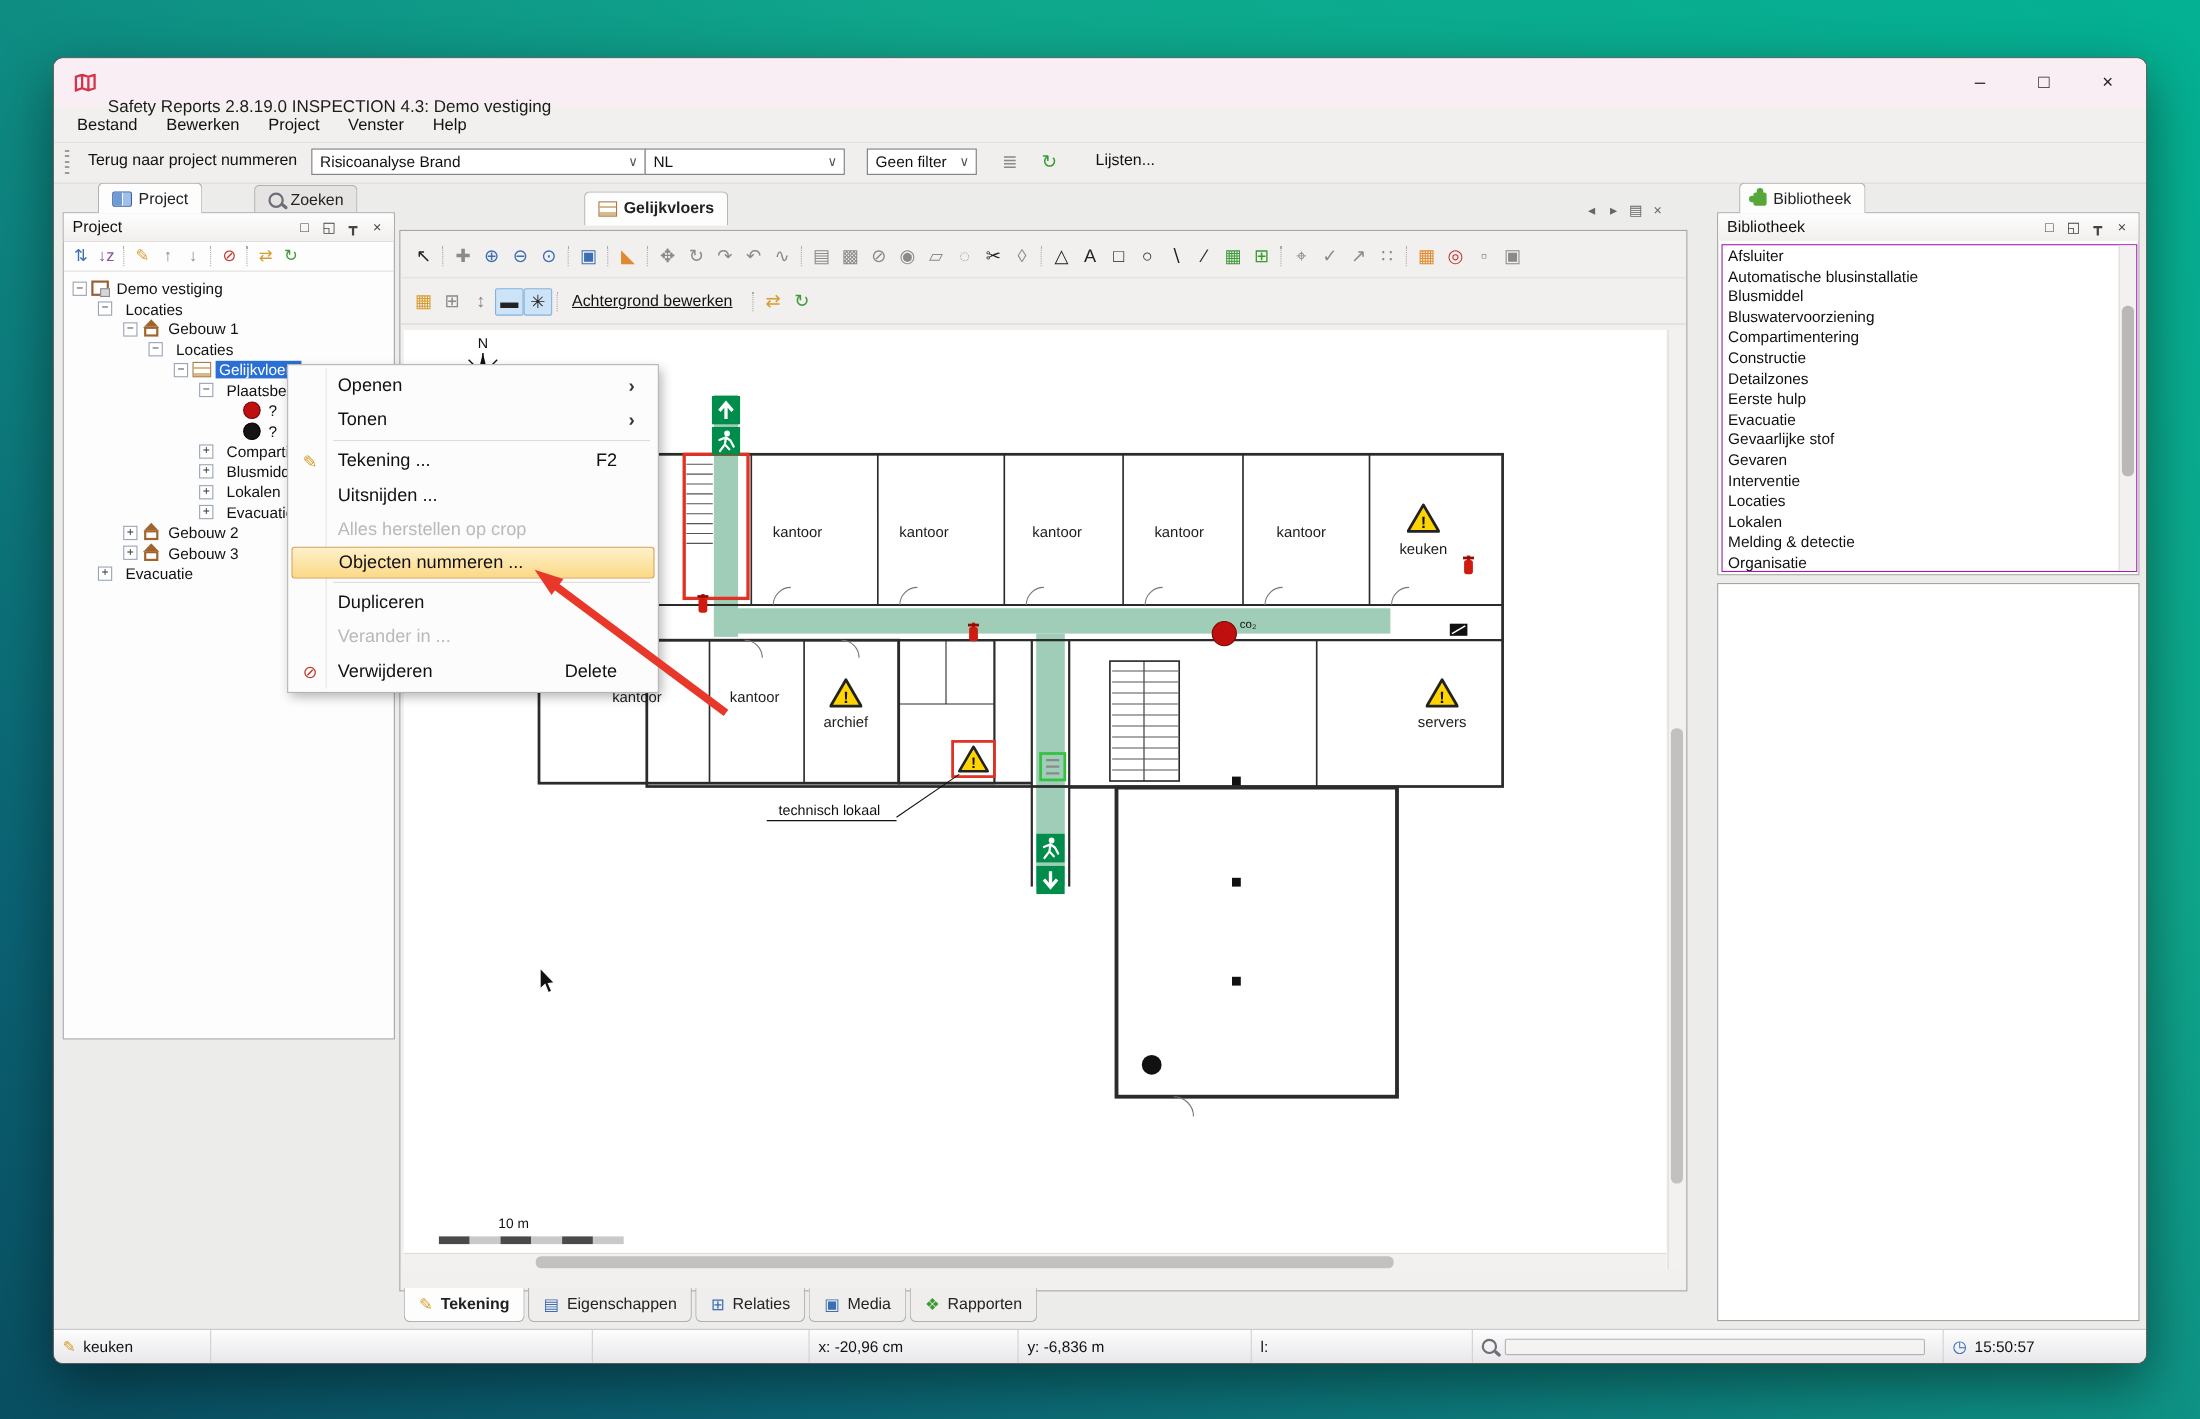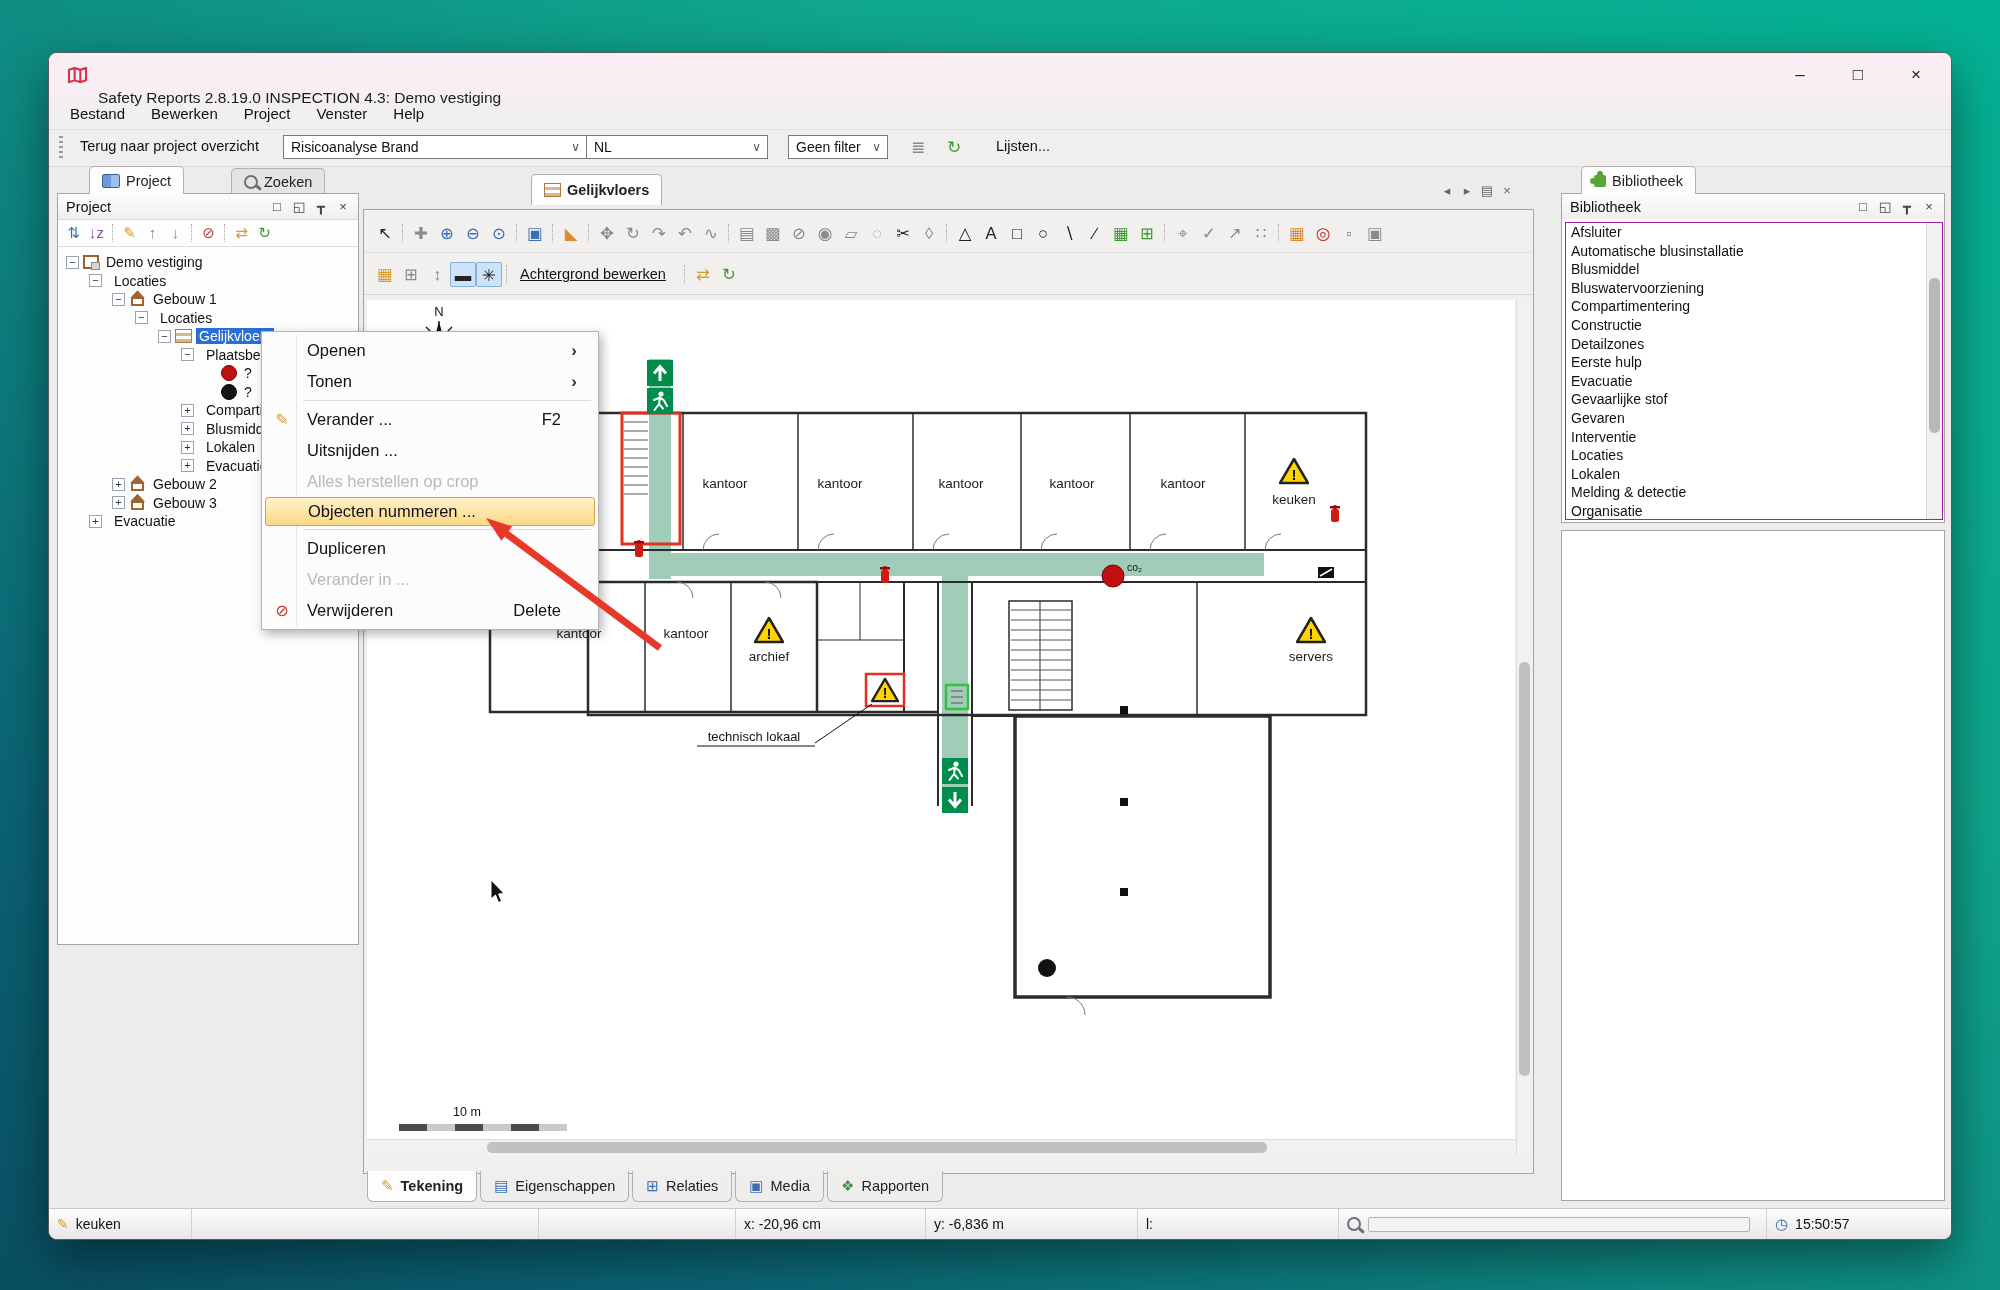--- a/index.html
+++ b/index.html
@@ -156,21 +156,21 @@
         <span class="menu-item">
           <i style="font-style:normal">Venster</i>
         </span>
         <span class="menu-item">
           <i style="font-style:normal">Help</i>
         </span>
       </div>
 
     <div class="toolbar">
       <span class="grip"></span>
-      <span class="tb-label" style="left:31px">Terug naar project overzicht</span>
+      <span class="tb-label" style="left:31px">Terug naar project nummeren</span>
       <span class="combo" style="left:234px;width:304px">
         <i style="font-style:normal">Risicoanalyse Brand</i>
           <span class="chev">∨</span>
       </span>
       <span class="combo" style="left:537px;width:182px">
         <i style="font-style:normal">NL</i>
           <span class="chev">∨</span>
       </span>
       <span class="combo" style="left:739px;width:100px">
         <i style="font-style:normal">Geen filter</i>
@@ -633,21 +633,21 @@
 
         <div class="ctx-item sep">
           <span class="ctx-ic"></span>
           <span class="ctx-label"></span>
           <span class="ctx-sc"></span>
           <span class="ctx-arrow"></span>
         </div>
 
         <div class="ctx-item">
           <span class="ctx-ic c-gold">✎</span>
-          <span class="ctx-label">Verander ...</span>
+          <span class="ctx-label">Tekening ...</span>
           <span class="ctx-sc">F2</span>
           <span class="ctx-arrow"></span>
         </div>
 
         <div class="ctx-item">
           <span class="ctx-ic"></span>
           <span class="ctx-label">Uitsnijden ...</span>
           <span class="ctx-sc"></span>
           <span class="ctx-arrow"></span>
         </div>

